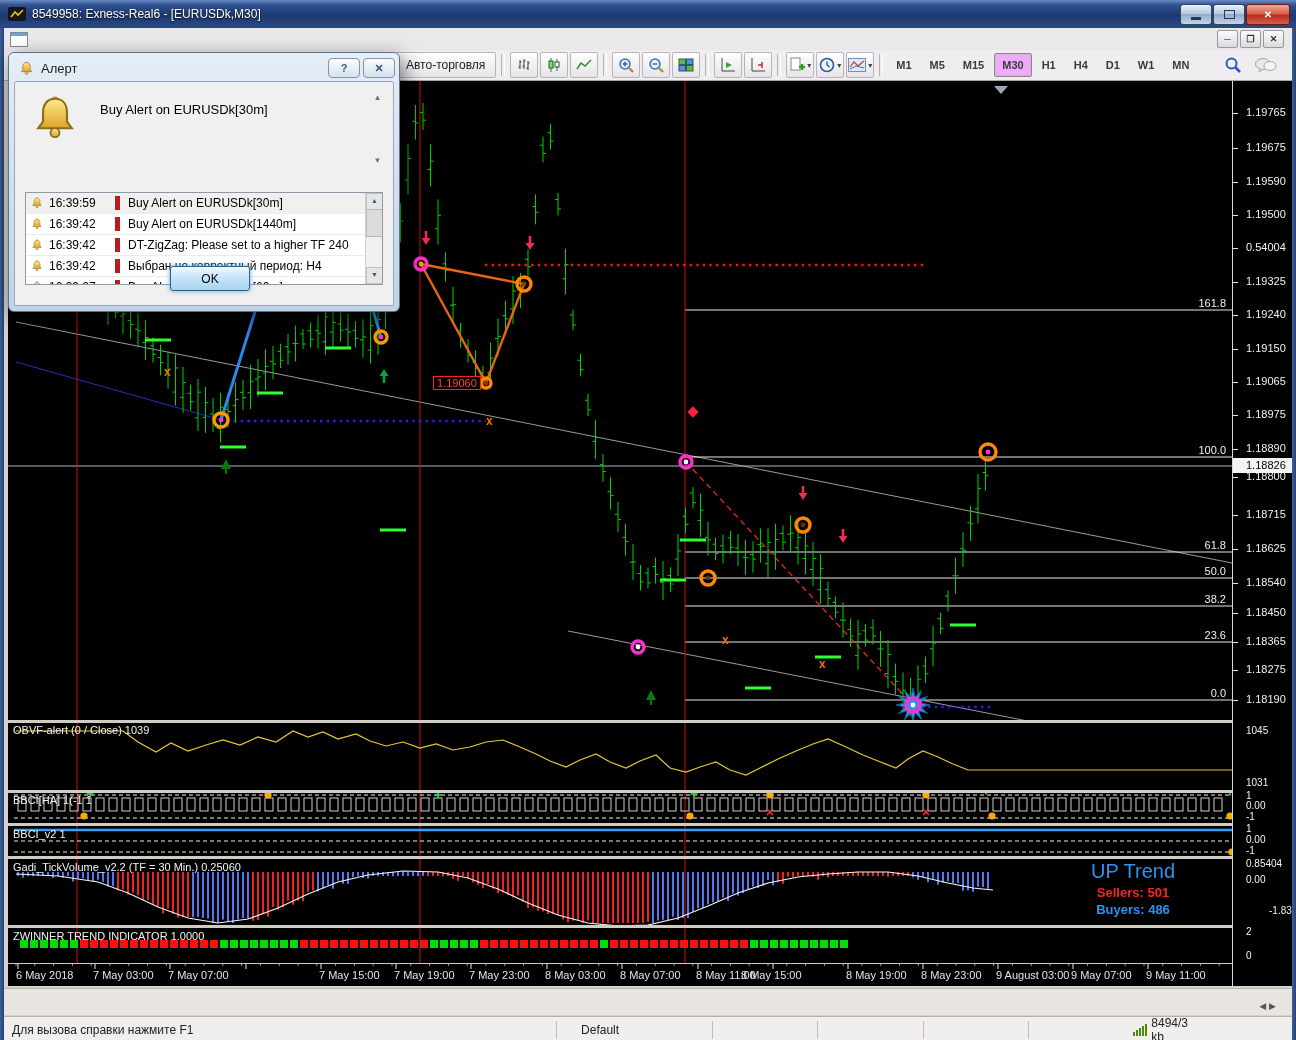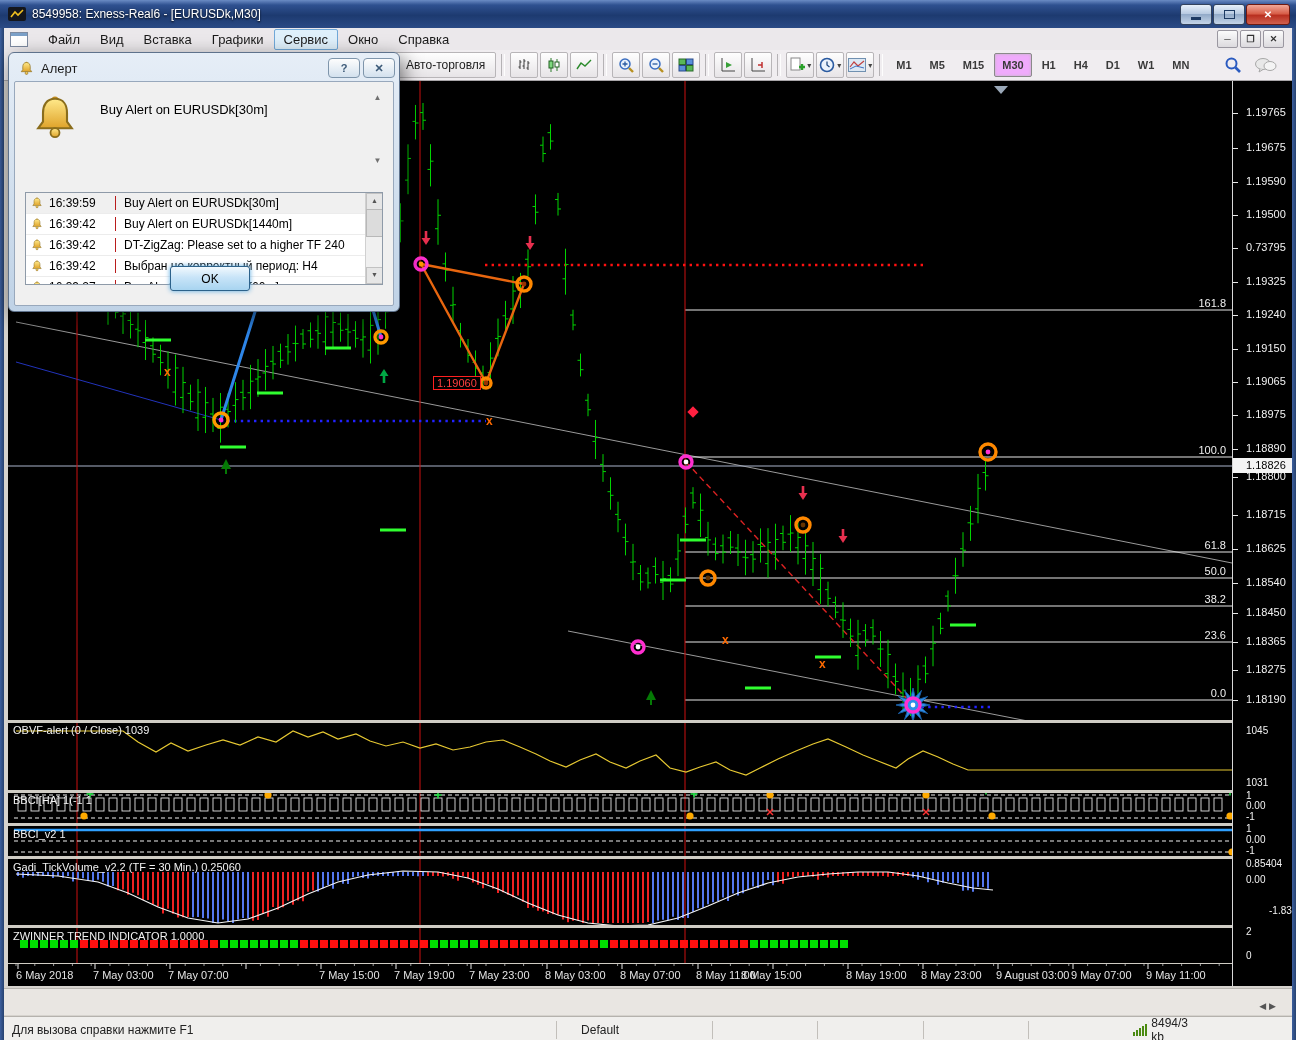--- a/index.html
+++ b/index.html
@@ -82,21 +82,21 @@
     color:#3c5a78;font-weight:bold;font-size:11px}
   .dlg-body{position:absolute;left:5px;right:5px;top:28px;bottom:5px;background:#f0f0f0;border:1px solid #98a8bc;border-radius:2px}
   .dlg-bell-big{position:absolute;left:16px;top:12px;width:48px;height:48px}
   .dlg-message{position:absolute;left:85px;top:20px;right:40px;color:#000;font-size:13px}
   .msg-scroll{position:absolute;right:8px;top:8px;width:15px;height:78px}
   .msg-scroll span{position:absolute;left:0;width:15px;height:15px;text-align:center;font-size:8px;color:#707070;line-height:15px}
   .alert-list{position:absolute;left:10px;right:10px;top:110px;height:91px;background:#fff;border:1px solid #8e9aa8;overflow:hidden}
   .alert-row{height:20px;display:flex;align-items:center;border-bottom:1px solid #ececec;color:#000}
   .alert-row.selected{background:#f0f0f0}
   .alert-row .bell-sm{width:12px;height:12px;margin:0 6px 0 5px;flex:none}
-  .alert-time{width:66px;border-right:1px solid #b91c1c;flex:none}
+  .alert-time{width:66px;border-right:5px solid #b91c1c;flex:none}
   .alert-text{padding-left:8px;white-space:nowrap}
   .list-scroll{position:absolute;right:0;top:0;width:16px;height:100%;background:#f0f0f0;border-left:1px solid #d0d0d0}
   .list-scroll .up,.list-scroll .dn{position:absolute;left:0;width:15px;height:15px;background:#e6e6e6;border:1px solid #c2c2c2;
      text-align:center;font-size:7px;color:#555;line-height:14px}
   .list-scroll .dn{bottom:0}
   .list-scroll .thumb{position:absolute;left:0;top:16px;width:15px;height:26px;background:#dcdcdc;border:1px solid #b8b8b8}
   .ok-btn{position:absolute;left:155px;bottom:14px;width:78px;height:23px;border:1px solid #2c628b;border-radius:3px;
     background:linear-gradient(#f2f9fe,#c8e4f8 45%,#a8d4f0);box-shadow:0 0 5px #5aaae0;
     display:flex;align-items:center;justify-content:center;color:#000;font-size:12px}
 </style>
@@ -129,29 +129,20 @@
       </span>
     <span class="wbtn">
         <i class="glyph-max"></i>
       </span>
     <span class="wbtn close">✕</span>
   </span>
 </div>
 
 <div class="menubar">
   <span class="mdoc-icon"></span>
-  <span id="menu-items" style="display:flex">
-      <div class="menu-item">Файл</div>
-      <div class="menu-item">Вид</div>
-      <div class="menu-item">Вставка</div>
-      <div class="menu-item">Графики</div>
-      <div class="menu-item active">Сервис</div>
-      <div class="menu-item">Окно</div>
-      <div class="menu-item">Справка</div>
-    </span>
   <span class="mdi-controls">
     <span class="mdibtn">─</span>
     <span class="mdibtn">❐</span>
     <span class="mdibtn">✕</span>
   </span>
 </div>
 
 <div class="toolbar">
   <span style="width:390px;flex:none"></span>
   <span class="tb-btn autotrade">Авто-торговля</span>
@@ -1231,20 +1222,25 @@
   <div id="fib-labels">
       <div class="fib-label" style="top: 217px;">161.8</div>
       <div class="fib-label" style="top: 364px;">100.0</div>
       <div class="fib-label" style="top: 459px;">61.8</div>
       <div class="fib-label" style="top: 485px;">50.0</div>
       <div class="fib-label" style="top: 513px;">38.2</div>
       <div class="fib-label" style="top: 549px;">23.6</div>
       <div class="fib-label" style="top: 607px;">0.0</div>
     </div>
   <div class="pricebox" style="left:425px;top:296px">1.19060</div>
+  <div id="trend-block">
+    <div class="trend-main">UP Trend</div>
+    <div class="trend-sellers">Sellers: 501</div>
+    <div class="trend-buyers">Buyers: 486</div>
+  </div>
   <div id="time-axis">
       <div class="time-label" style="left: 8px;">6 May 2018</div>
       <div class="time-label" style="left: 85px;">7 May 03:00</div>
       <div class="time-label" style="left: 160px;">7 May 07:00</div>
       <div class="time-label" style="left: 236px; margin-top: 24px;">7 May 11:00</div>
       <div class="time-label" style="left: 311px; text-align: right;">7 May 15:00</div>
       <div class="time-label" style="left: 386px;">7 May 19:00</div>
       <div class="time-label" style="left: 461px;">7 May 23:00</div>
       <div class="time-label" style="left: 537px;">8 May 03:00</div>
       <div class="time-label" style="left: 612px;">8 May 07:00</div>
@@ -1259,21 +1255,21 @@
 </div>
 <div id="price-axis">
     <div class="pa-label" style="top: 26px;">1.19765</div>
     <div class="pa-tick" style="top: 33px;"></div>
     <div class="pa-label" style="top: 61px;">1.19675</div>
     <div class="pa-tick" style="top: 68px;"></div>
     <div class="pa-label" style="top: 95px;">1.19590</div>
     <div class="pa-tick" style="top: 102px;"></div>
     <div class="pa-label" style="top: 128px;">1.19500</div>
     <div class="pa-tick" style="top: 135px;"></div>
-    <div class="pa-label" style="top: 161px;">0.73795</div>
+    <div class="pa-label" style="top: 161px;">0.54004</div>
     <div class="pa-tick" style="top: 168px;"></div>
     <div class="pa-label" style="top: 195px;">1.19325</div>
     <div class="pa-tick" style="top: 202px;"></div>
     <div class="pa-label" style="top: 228px;">1.19240</div>
     <div class="pa-tick" style="top: 235px;"></div>
     <div class="pa-label" style="top: 262px;">1.19150</div>
     <div class="pa-tick" style="top: 269px;"></div>
     <div class="pa-label" style="top: 295px;">1.19065</div>
     <div class="pa-tick" style="top: 302px;"></div>
     <div class="pa-label" style="top: 328px;">1.18975</div>

